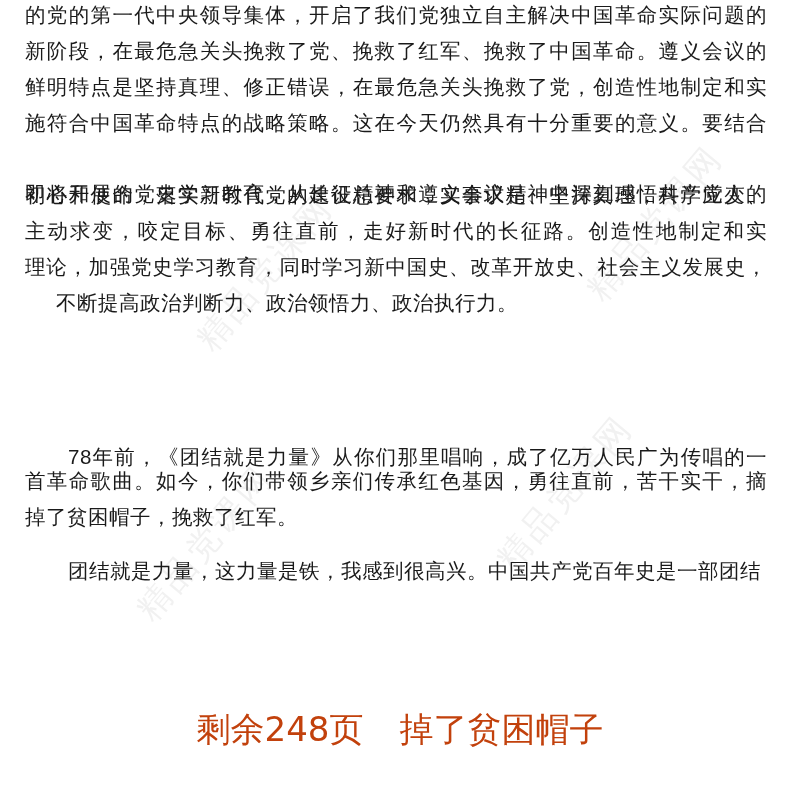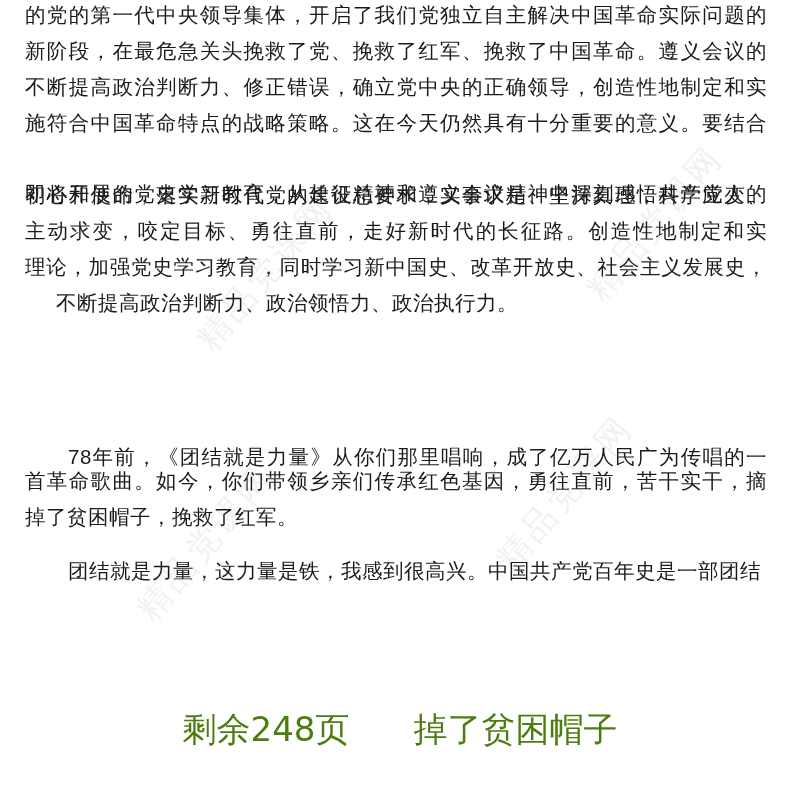--- a/index.html
+++ b/index.html
@@ -17,38 +17,38 @@
   .line.caption { left: 68px; width: 700px; text-align-last: left; }
   .watermark {
     position: absolute; font-family: "DejaVu Sans", sans-serif;
     font-size: 34px; color: rgba(180,180,180,0.18); transform: rotate(-50deg);
     white-space: nowrap; letter-spacing: 4px; pointer-events: none;
   }
   .footer-banner {
     position: absolute; left: 0; top: 695px; width: 800px; height: 70px;
     display: flex; align-items: center; justify-content: center;
     font-family: "DejaVu Sans", "Liberation Sans", sans-serif;
-    font-size: 34px; color: #4d7c0f; letter-spacing: 0px; gap: 14px;
+    font-size: 34px; color: #c2410c; letter-spacing: 0px;
   }
   .footer-banner .gap { display: inline-block; width: 36px; }
 </style>
 </head>
 <body>
 
 <div class="page">
 
   <div class="watermark" style="left:170px; top:250px;">精品党课网</div>
   <div class="watermark" style="left:560px; top:200px;">精品党课网</div>
   <div class="watermark" style="left:110px; top:520px;">精品党课网</div>
   <div class="watermark" style="left:470px; top:470px;">精品党课网</div>
 
   <div>
     <div class="line" style="top:1px;">的党的第一代中央领导集体，开启了我们党独立自主解决中国革命实际问题的</div>
     <div class="line" style="top:37px;">新阶段，在最危急关头挽救了党、挽救了红军、挽救了中国革命。遵义会议的</div>
-    <div class="line" style="top:73px;">不断提高政治判断力、修正错误，确立党中央的正确领导，创造性地制定和实</div>
+    <div class="line" style="top:73px;">鲜明特点是坚持真理、修正错误，在最危急关头挽救了党，创造性地制定和实</div>
     <div class="line" style="top:109px;">施符合中国革命特点的战略策略。这在今天仍然具有十分重要的意义。要结合</div>
     <div class="line" style="top:143px;margin-top:37px;">即将开展的党史学习教育，从长征精神和遵义会议精神中深刻感悟共产党人的</div>
     <div class="line" style="top:181px;">初心和使命，落实新时代党的建设总要求，实事求是、坚持真理，科学应变、</div>
     <div class="line" style="top:217px;">主动求变，咬定目标、勇往直前，走好新时代的长征路。创造性地制定和实</div>
     <div class="line" style="top:253px;">理论，加强党史学习教育，同时学习新中国史、改革开放史、社会主义发展史，</div>
     <div class="line last" style="top:289px;margin-left:31px;">不断提高政治判断力、政治领悟力、政治执行力。</div>
   </div>
 
 
   <div>

